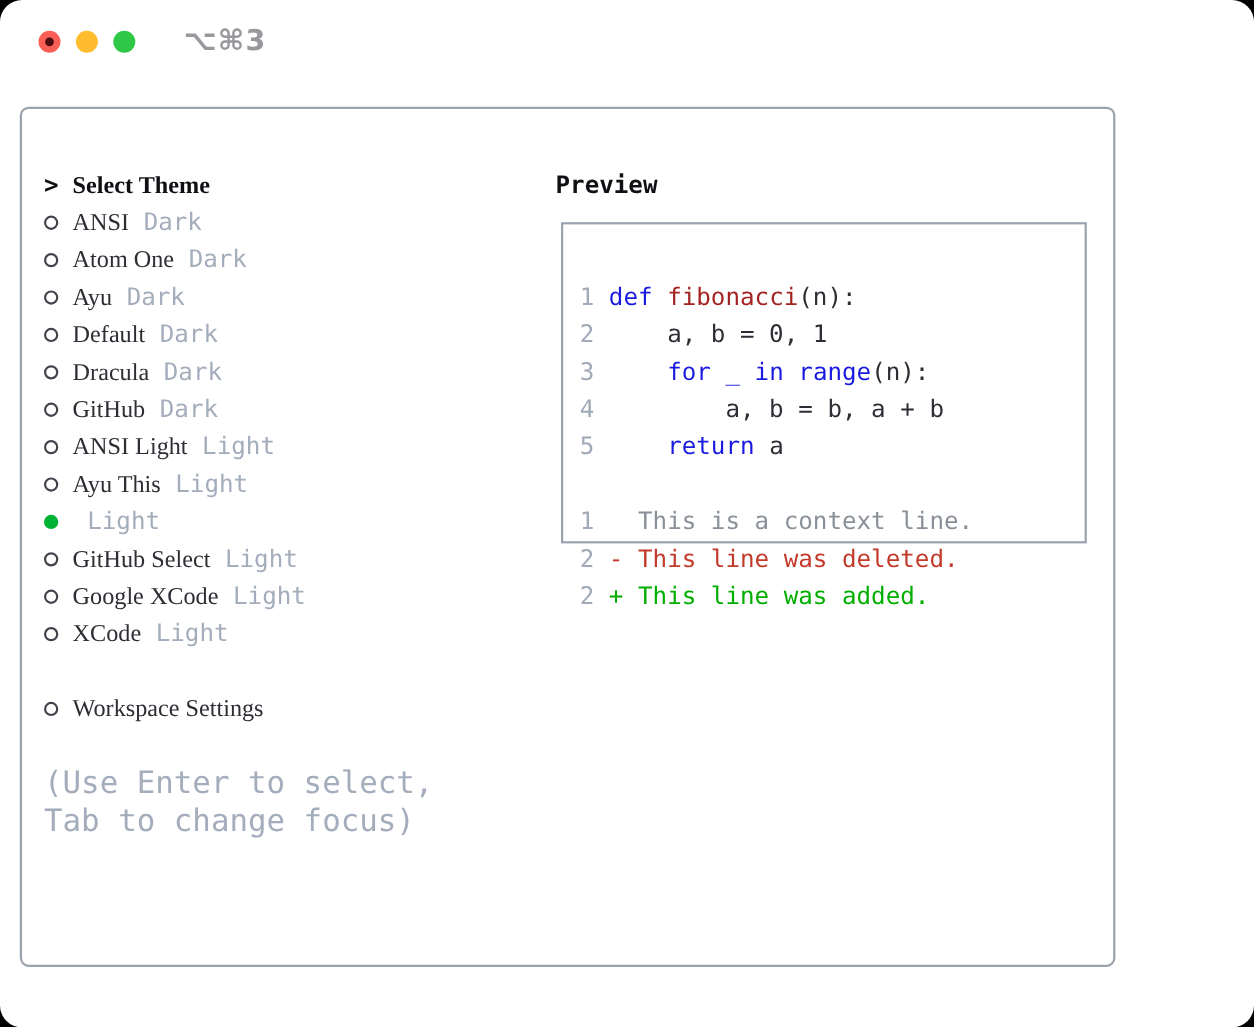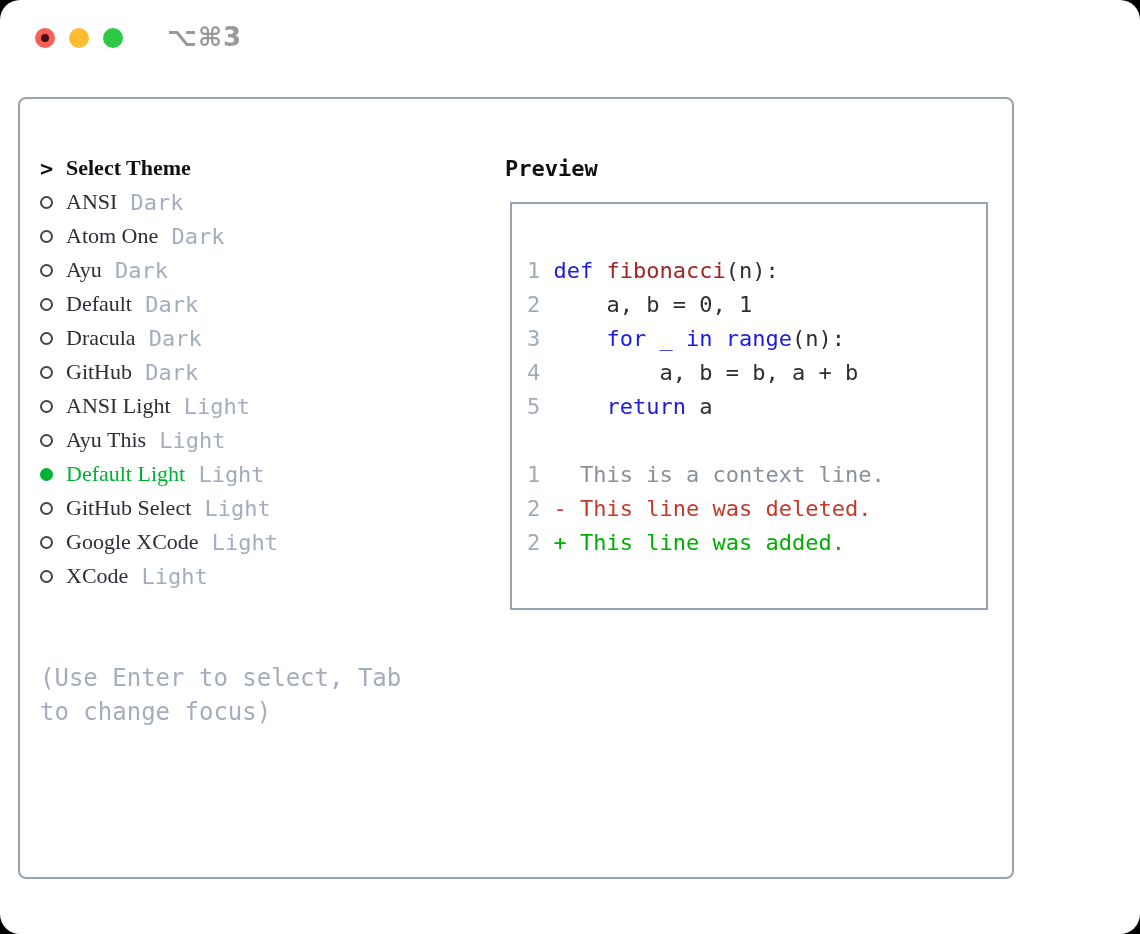--- a/index.html
+++ b/index.html
@@ -27,26 +27,26 @@
   .gutter{width:26px;flex:0 0 26px;display:flex;align-items:center;}
   .prompt{font-weight:700;color:var(--title);}
   .radio{width:13px;height:13px;box-sizing:border-box;border:2px solid var(--radio_ring);
          border-radius:50%;background:transparent;}
   .radio.on{background:var(--sel);border-color:var(--sel);}
   .nm{color:var(--text_dark);font-family:Liberation Serif, serif;}
   .row.sel .nm{color:var(--sel);}
   .hdr .nm{font-weight:700;color:var(--title);}
   .tag{color:var(--muted);}
   .spacer{height:34px;}
-  .hint{color:var(--muted);font-size:24px;line-height:34px;width:400px;}
+  .hint{color:var(--muted);font-size:28px;line-height:34px;width:400px;}
 
   
   .preview-title{position:absolute;left:485px;top:52px;height:34px;display:flex;align-items:center;
                  font-size:22px;font-weight:700;color:var(--title);}
-  .preview-box{position:absolute;left:490px;top:103px;width:478px;height:408px;box-sizing:border-box;
+  .preview-box{position:absolute;left:490px;top:103px;width:478px;height:292px;box-sizing:border-box;
                border:2px solid var(--border);background:#fff;}
   .code{position:absolute;left:15px;top:50px;font-size:22px;line-height:34px;white-space:pre;
         color:var(--text_dark);}
   .cl{height:34px;}
   .ln{color:var(--gutter);}
   .kw{color:var(--kw);}
   .fn{color:var(--fn);}
   .ctx{color:var(--ctx);}
   .deleted{color:var(--del);margin-top:11px;}
   .added{color:var(--add);}
@@ -127,21 +127,21 @@
     <div class="gutter">
       <span class="radio"></span>
     </div>
     <span class="nm">Ayu This</span><span class="tag"> Light</span>
   </div>
 
   <div class="row sel">
     <div class="gutter">
       <span class="radio on"></span>
     </div>
-    <span class="nm">Default Light</span><span class="tag"> Light</span>
+    <span class="tag"> Light</span>
   </div>
 
   <div class="row">
     <div class="gutter">
       <span class="radio"></span>
     </div>
     <span class="nm">GitHub Select</span><span class="tag"> Light</span>
   </div>
 
   <div class="row">
@@ -157,20 +157,26 @@
     </div>
     <span class="nm">XCode</span><span class="tag"> Light</span>
   </div>
 </div>
 
       <div class="spacer"></div>
 
 
       <div id="apply-list">
 
+  <div class="row">
+    <div class="gutter">
+      <span class="radio"></span>
+    </div>
+    <span class="nm">Workspace Settings</span>
+  </div>
 </div>
 
       <div class="spacer"></div>
 
       <div class="hint">(Use Enter to select, Tab to change focus)</div>
     </div>
 
     <div class="preview-title">Preview</div>
 
     <div class="preview-box">

